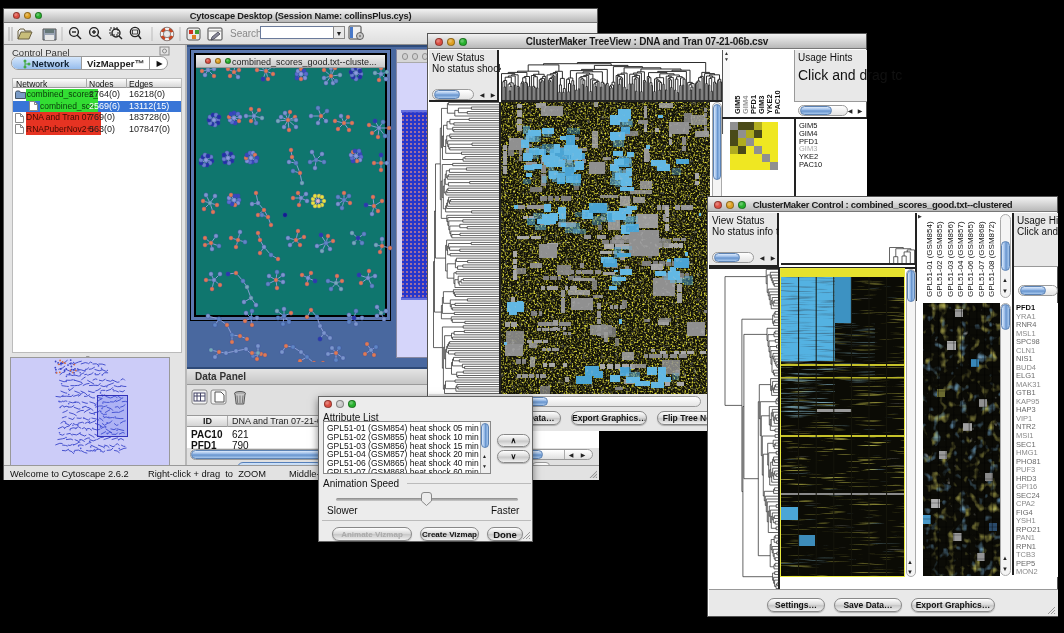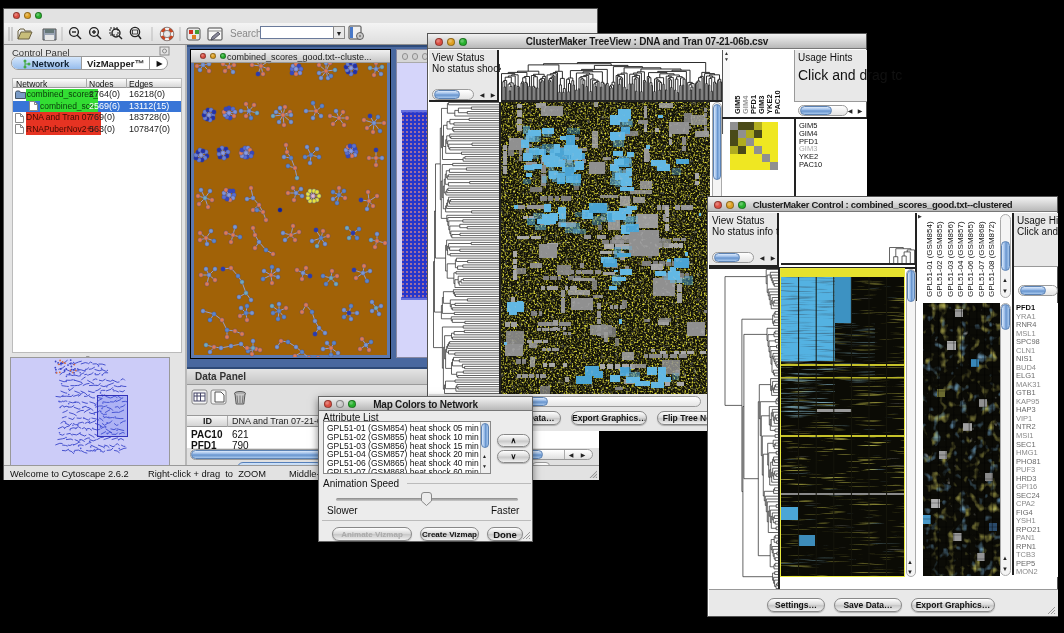--- a/index.html
+++ b/index.html
@@ -1,20 +1,23 @@
 <!DOCTYPE html>
 <html><head><meta charset="utf-8"><style>
 *{margin:0;padding:0;box-sizing:border-box;font-family:"Liberation Sans",sans-serif}
 body{width:1064px;height:633px;background:#000;position:relative;overflow:hidden}
 .abs{position:absolute}
 .titlebar{position:absolute;left:0;top:0;right:0;background:linear-gradient(#f2f2f2,#d8d8d8 45%,#b8b8b8);border-bottom:1px solid #777}
 .ttext{position:absolute;width:100%;text-align:center;color:#1a1a1a;white-space:nowrap}
 .panel{position:absolute;background:#e8e8e8}
 </style></head><body>
 <div class="abs" style="left:3px;top:8px;width:595px;height:472px;background:#e2e2e2;border:1px solid #555">
+    <div class="titlebar" style="height:14px">
+      <div class="ttext" style="top:2px;font-size:9.3px;font-weight:bold;letter-spacing:-0.2px">Cytoscape Desktop (Session Name: collinsPlus.cys)</div>
+    </div>
     <div style="position:absolute;left:9px;top:3px;width:7px;height:7px;border-radius:50%;background:radial-gradient(circle at 35% 30%, #fff4 20%, transparent 45%),#dd4f43;border:0.5px solid rgba(0,0,0,.35)"></div>
     <div style="position:absolute;left:20px;top:3px;width:7px;height:7px;border-radius:50%;background:radial-gradient(circle at 35% 30%, #fff4 20%, transparent 45%),#dfa123;border:0.5px solid rgba(0,0,0,.35)"></div>
     <div style="position:absolute;left:31px;top:3px;width:7px;height:7px;border-radius:50%;background:radial-gradient(circle at 35% 30%, #fff4 20%, transparent 45%),#28b22e;border:0.5px solid rgba(0,0,0,.35)"></div>
     <div class="abs" style="left:0;top:14px;width:100%;height:22px;background:linear-gradient(#f4f4f4,#dedede);border-bottom:1px solid #8e8e8e"></div>
     <svg class="abs" style="left:0;top:14px" width="380" height="22">
 <g stroke="#aaa">
         <line x1="5" y1="4" x2="5" y2="18"></line>
         <line x1="8" y1="4" x2="8" y2="18"></line>
       </g>
 <g>
@@ -390,21 +393,21 @@
           <circle cx="44.9" cy="11.7" r="0.9" fill="#3844c8"></circle>
           <circle cx="59.3" cy="12.3" r="0.9" fill="#e0703a"></circle>
           <circle cx="57.0" cy="7.1" r="0.9" fill="#3844c8"></circle>
           <circle cx="62.0" cy="14.5" r="0.9" fill="#e0703a"></circle>
           <circle cx="63.1" cy="14.8" r="0.9" fill="#3844c8"></circle>
         </svg>
         <div class="abs" style="left:86px;top:37px;width:31px;height:42px;background:rgba(80,100,230,.25);border:1px solid #3333bb"></div>
       </div>
     </div>
     <div class="abs" style="left:183px;top:36px;width:412px;height:322px;background:#49689f;border-top:2px solid #2e4a78"></div>
-    <div class="abs" style="left:186px;top:40px;width:201px;height:310px;background:#a16207;border:1px solid #000000;outline:3px solid #5d79b0;outline-offset:-4px">
+    <div class="abs" style="left:186px;top:40px;width:201px;height:272px;background:#0f766e;border:6px solid #000000;outline:3px solid #5d79b0;outline-offset:-4px">
       <div style="height:13px;background:linear-gradient(#f0f0f0,#c8c8c8);border-bottom:1px solid #999;position:relative">
         <div style="position:absolute;left:9px;top:3px;width:6px;height:6px;border-radius:50%;background:radial-gradient(circle at 35% 30%, #fff4 20%, transparent 45%),#dd4f43;border:0.5px solid rgba(0,0,0,.35)"></div>
         <div style="position:absolute;left:19px;top:3px;width:6px;height:6px;border-radius:50%;background:radial-gradient(circle at 35% 30%, #fff4 20%, transparent 45%),#dfa123;border:0.5px solid rgba(0,0,0,.35)"></div>
         <div style="position:absolute;left:29px;top:3px;width:6px;height:6px;border-radius:50%;background:radial-gradient(circle at 35% 30%, #fff4 20%, transparent 45%),#28b22e;border:0.5px solid rgba(0,0,0,.35)"></div>
         <div style="position:absolute;left:36px;top:1.5px;font-size:9px;color:#222;white-space:nowrap">combined_scores_good.txt--cluste...</div>
       </div>
       <div style="position:relative;width:197px;height:294px;overflow:hidden">
         <svg width="197" height="295" style="position:absolute;left:0;top:0">
           <path d="M12 2L6 3M12 2L8 -3M12 2L15 -5M12 2L18 1M12 2L18 8M12 2L9 7M38 4L34 8M38 4L32 1M38 4L39 -4M38 4L43 2M38 4L42 9M70 3L77 6M70 3L72 11M70 3L67 11M70 3L61 2M70 3L63 -3M70 3L70 -4M70 3L78 -2M101 10L101 6M101 10L105 6M101 6L102 3M101 6L105 6M102 3L105 1M102 3L105 6M105 1L108 3M105 1L105 6M108 3L110 6M108 3L105 6M110 6L109 10M110 6L105 6M109 10L105 11M109 10L105 6M105 11L101 10M105 11L105 6M135 8L137 15M135 8L130 15M135 8L128 10M135 8L128 2M135 8L135 0M135 8L139 0M135 8L144 7M135 8L140 13M165 6L164 9M165 6L160 5M164 9L160 11M164 9L160 5M160 11L157 9M160 11L160 5M157 9L156 7M157 9L160 5M156 7L155 4M156 7L160 5M155 4L157 1M155 4L160 5M157 1L160 -0M157 1L160 5M160 -0L163 1M160 -0L160 5M163 1L164 3M163 1L160 5M164 3L165 6M164 3L160 5M185 6L179 5M185 6L185 -0M185 6L191 4M185 6L190 11M185 6L183 12M22 52L22 55M22 52L18 52M22 55L19 57M22 55L18 52M19 57L16 56M19 57L18 52M16 56L14 55M16 56L18 52M14 55L13 52M14 55L18 52M13 52L14 49M13 52L18 52M14 49L17 47M14 49L18 52M17 47L20 47M17 47L18 52M20 47L23 49M20 47L18 52M23 49L22 52M23 49L18 52M38 45L42 46M38 45L38 50M42 46L44 49M42 46L38 50M44 49L43 53M44 49L38 50M43 53L39 55M43 53L38 50M39 55L36 54M39 55L38 50M36 54L34 52M36 54L38 50M34 52L33 49M34 52L38 50M33 49L35 46M33 49L38 50M35 46L38 45M35 46L38 50M58 48L66 50M58 48L60 55M58 48L55 53M58 48L50 48M58 48L55 41M58 48L63 42M92 52L93 62M92 52L88 59M92 52L82 53M92 52L85 49M92 52L89 45M92 52L94 44M92 52L99 49M92 52L100 52M92 52L100 59M125 48L122 40M125 48L131 43M125 48L130 53M125 48L122 55M125 48L115 48M148 55L145 48M148 55L152 49M148 55L156 55M148 55L153 62M148 55L142 61M148 55L139 53M183 60L189 68M183 60L182 69M183 60L176 65M183 60L173 57M183 60L179 53M183 60L187 54M183 60L193 60M15 89L16 93M15 89L10 92M16 93L14 95M16 93L10 92M14 95L11 97M14 95L10 92M11 97L8 97M11 97L10 92M8 97L5 95M8 97L10 92M5 95L5 92M5 95L10 92M5 92L7 89M5 92L10 92M7 89L9 87M7 89L10 92M9 87L12 88M9 87L10 92M12 88L15 89M12 88L10 92M31 85L35 86M31 85L32 90M35 86L37 89M35 86L32 90M37 89L36 93M37 89L32 90M36 93L33 95M36 93L32 90M33 95L29 94M33 95L32 90M29 94L28 91M29 94L32 90M28 91L28 87M28 91L32 90M28 87L31 85M28 87L32 90M56 94L54 94M56 94L55 90M54 94L51 93M54 94L55 90M51 93L50 90M51 93L55 90M50 90L51 87M50 90L55 90M51 87L54 85M51 87L55 90M54 85L57 85M54 85L55 90M57 85L59 87M57 85L55 90M59 87L61 90M59 87L55 90M61 90L60 93M61 90L55 90M60 93L56 94M60 93L55 90M95 82L96 89M96 89L100 95M100 95L104 105M100 95L93 94M104 105L106 115M104 105L97 103M120 92L116 84M120 92L126 86M120 92L128 94M120 92L119 100M120 92L114 94M164 86L165 89M164 86L160 88M165 89L164 92M165 89L160 88M164 92L161 93M164 92L160 88M161 93L157 93M161 93L160 88M157 93L156 90M157 93L160 88M156 90L155 87M156 90L160 88M155 87L157 84M155 87L160 88M157 84L159 83M157 84L160 88M159 83L163 83M159 83L160 88M163 83L164 86M163 83L160 88M185 95L185 87M185 95L191 95M185 95L185 102M185 95L178 95M14 135L7 133M14 135L10 127M14 135L19 128M14 135L21 137M14 135L17 144M14 135L8 141M42 128L43 132M42 128L38 132M43 132L42 135M43 132L38 132M42 135L39 137M42 135L38 132M39 137L36 136M39 137L38 132M36 136L33 134M36 136L38 132M33 134L33 130M33 134L38 132M33 130L35 127M33 130L38 132M35 127L39 128M35 127L38 132M39 128L42 128M39 128L38 132M60 125L62 135M62 135L68 142M62 135L56 136M68 142L72 149M68 142L62 147M72 149L75 157M72 149L66 147M105 130L97 130M105 130L102 125M105 130L110 126M105 130L111 133M105 130L103 137M122 133L128 133M122 133L126 137M122 133L123 138M122 133L119 138M122 133L117 135M122 133L117 131M122 133L119 128M122 133L123 128M122 133L126 129M148 132L142 136M148 132L142 129M148 132L148 125M148 132L153 128M148 132L154 135M148 132L146 140M178 138L182 143M178 138L176 146M178 138L170 137M178 138L177 129M178 138L186 133M15 175L20 168M15 175L23 178M15 175L16 181M15 175L9 177M15 175L9 170M42 172L40 179M42 172L35 170M42 172L44 164M42 172L49 174M62 165L64 172M64 172L68 179M68 179L75 187M68 179L64 185M75 187L82 191M100 172L102 163M100 172L108 169M100 172L104 177M100 172L94 177M100 172L92 170M130 175L134 181M130 175L126 183M130 175L121 178M130 175L125 167M130 175L132 168M130 175L137 173M162 170L156 165M162 170L168 166M162 170L166 175M162 170L158 175M186 178L180 177M186 178L186 171M186 178L194 180M186 178L184 184M18 212L24 217M18 212L16 221M18 212L10 212M18 212L15 206M18 212L24 206M40 205L47 213M40 205L32 206M47 213L51 219M51 219L55 230M55 230L60 237M55 230L48 234M80 212L73 208M80 212L81 204M80 212L87 207M80 212L87 214M80 212L81 220M80 212L72 216M112 210L115 205M112 210L119 213M112 210L111 216M112 210L106 207M140 215L135 221M140 215L132 213M140 215L141 208M140 215L146 213M140 215L145 221M172 210L173 203M172 210L179 208M172 210L176 218M172 210L165 215M172 210L163 207M12 248L23 251M23 251L31 257M23 251L19 257M31 257L36 267M36 267L44 268M36 267L36 274M44 268L51 271M55 250L56 257M55 250L49 253M55 250L50 245M55 250L56 243M55 250L61 250M88 248L93 254M88 248L87 256M88 248L82 250M88 248L81 243M88 248L88 241M88 248L95 245M115 242L121 249M115 242L111 249M121 249L124 258M124 258L128 265M128 265L134 270M128 265L124 271M158 250L160 256M158 250L153 254M158 250L153 247M158 250L160 243M158 250L166 250M185 245L188 251M185 245L181 248M185 245L181 239M185 245L190 243M15 282L23 284M23 284L30 285M23 284L19 289M30 285L40 283M40 283L50 281M50 281L57 288M57 288L65 286M62 285L61 291M62 285L56 285M62 285L62 278M62 285L69 287M90 278L97 279M90 278L86 284M97 279L105 284M105 284L111 289M111 289L118 295M111 289L104 293M118 295L127 295M140 285L140 292M140 285L132 286M140 285L136 280M140 285L143 280M140 285L147 290M175 282L178 287M175 282L169 286M175 282L171 276M175 282L180 279" stroke="#94a4dc" stroke-width="0.9" fill="none"></path>
           <circle cx="12" cy="2" r="2.2" fill="#7b97cc" stroke="#3a4a9a" stroke-width="0.4"></circle>
@@ -1697,23 +1700,20 @@
     </div>
     <div class="abs" style="left:1px;top:392px;width:349px;height:27px;background:#e9e9e9;border-top:1px solid #999"></div>
     <div style="position:absolute;left:59px;top:401px;width:58px;height:14px;border-radius:7.0px;background:linear-gradient(#fefefe,#dcdcdc 45%,#c8c8c8 55%,#f0f0f0);border:1px solid #888;font-size:8.5px;font-weight:bold;color:#111;text-align:center;line-height:13px;white-space:nowrap;overflow:hidden;box-shadow:0 1px 1px rgba(0,0,0,.25)">Settings…</div>
     <div style="position:absolute;left:126px;top:401px;width:68px;height:14px;border-radius:7.0px;background:linear-gradient(#fefefe,#dcdcdc 45%,#c8c8c8 55%,#f0f0f0);border:1px solid #888;font-size:8.5px;font-weight:bold;color:#111;text-align:center;line-height:13px;white-space:nowrap;overflow:hidden;box-shadow:0 1px 1px rgba(0,0,0,.25)">Save Data…</div>
     <div style="position:absolute;left:203px;top:401px;width:84px;height:14px;border-radius:7.0px;background:linear-gradient(#fefefe,#dcdcdc 45%,#c8c8c8 55%,#f0f0f0);border:1px solid #888;font-size:8.5px;font-weight:bold;color:#111;text-align:center;line-height:13px;white-space:nowrap;overflow:hidden;box-shadow:0 1px 1px rgba(0,0,0,.25)">Export Graphics…</div>
     <svg style="position:absolute;right:1px;bottom:1px" width="9" height="9">
       <path d="M8 1L1 8M8 4L4 8M8 7L7 8" stroke="#999"></path>
     </svg>
   </div>
 <div class="abs" style="left:318px;top:396px;width:215px;height:146px;background:#ececec;border:1px solid #666;box-shadow:0 3px 8px rgba(0,0,0,.5)">
-    <div class="titlebar" style="height:14px">
-      <div class="ttext" style="top:1.5px;font-size:10px;font-weight:bold;letter-spacing:-0.2px">Map Colors to Network</div>
-    </div>
     <div style="position:absolute;left:5px;top:3px;width:8px;height:8px;border-radius:50%;background:radial-gradient(circle at 35% 30%, #fff4 20%, transparent 45%),#dd4f43;border:0.5px solid rgba(0,0,0,.35)"></div>
     <div style="position:absolute;left:17px;top:3px;width:8px;height:8px;border-radius:50%;background:radial-gradient(circle at 35% 30%, #fff4 20%, transparent 45%),#c9c9c9;border:0.5px solid rgba(0,0,0,.35)"></div>
     <div style="position:absolute;left:29px;top:3px;width:8px;height:8px;border-radius:50%;background:radial-gradient(circle at 35% 30%, #fff4 20%, transparent 45%),#28b22e;border:0.5px solid rgba(0,0,0,.35)"></div>
     <div class="abs" style="left:4px;top:15px;font-size:10px;color:#111">Attribute List</div>
     <div class="abs" style="left:4px;top:24px;width:168px;height:53px;background:#fff;border:1px solid #888;overflow:hidden">
       <div class="abs" style="left:3px;top:1.0px;font-size:8.5px;color:#111;white-space:nowrap">GPL51-01 (GSM854) heat shock 05 min</div>
       <div class="abs" style="left:3px;top:9.8px;font-size:8.5px;color:#111;white-space:nowrap">GPL51-02 (GSM855) heat shock 10 min</div>
       <div class="abs" style="left:3px;top:18.6px;font-size:8.5px;color:#111;white-space:nowrap">GPL51-03 (GSM856) heat shock 15 min</div>
       <div class="abs" style="left:3px;top:27.4px;font-size:8.5px;color:#111;white-space:nowrap">GPL51-04 (GSM857) heat shock 20 min</div>
       <div class="abs" style="left:3px;top:36.2px;font-size:8.5px;color:#111;white-space:nowrap">GPL51-06 (GSM865) heat shock 40 min</div>

